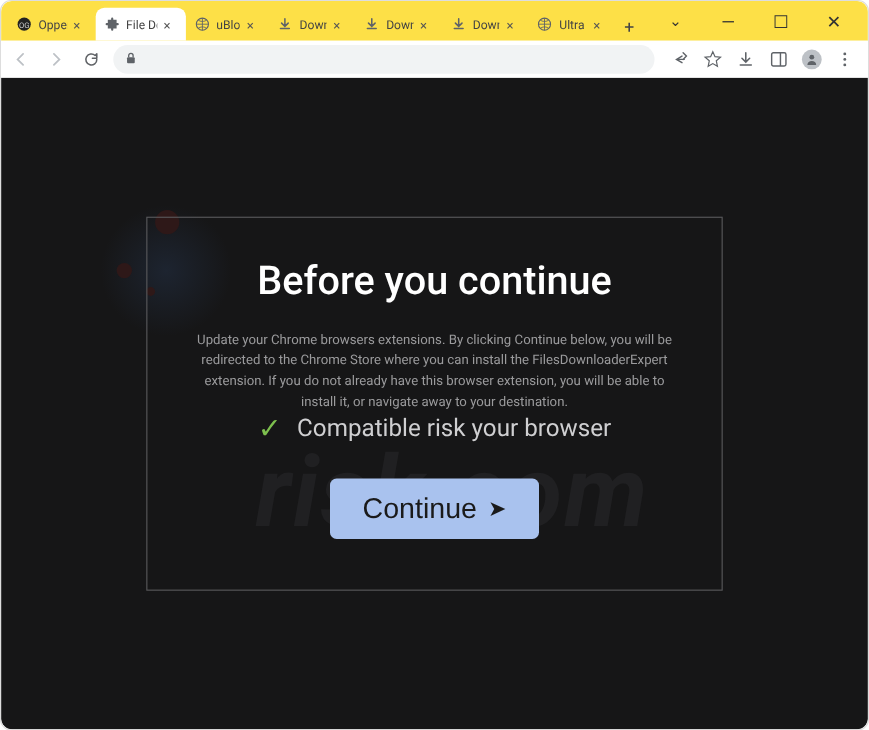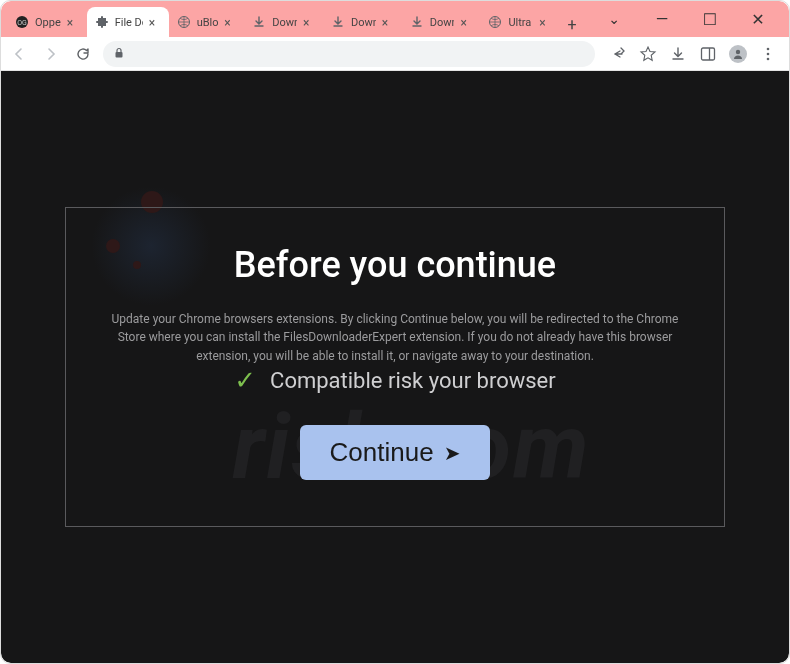--- a/index.html
+++ b/index.html
@@ -1,19 +1,19 @@
 <!DOCTYPE html>
 <html><head>
 <meta charset="utf-8">
 <style>
 * { margin: 0; padding: 0; box-sizing: border-box; }
 html, body { width: 790px; height: 664px; overflow: hidden; font-family: -apple-system, BlinkMacSystemFont, "Segoe UI", Roboto, Arial, sans-serif; background: #fff; }
 body { border-radius: 10px; border: 1px solid #ddd; }
 
-.titlebar { height: 36px; display: flex; align-items: center; background: #fca5a5; border-top-left-radius: 10px; border-top-right-radius: 10px; }
+.titlebar { height: 36px; display: flex; align-items: center; background: #fde047; border-top-left-radius: 10px; border-top-right-radius: 10px; }
 .tabs { display: flex; align-items: flex-end; height: 36px; padding-left: 6px; flex: 1; overflow: hidden; }
 .tab { height: 30px; display: flex; align-items: center; gap: 6px; padding: 0 8px; font-size: 11px; color: #444; border-top-left-radius: 8px; border-top-right-radius: 8px; max-width: 82px; min-width: 70px; cursor: pointer; }
 .tab.active { background: #fff; }
 .tab-favicon { width: 14px; height: 14px; display: inline-flex; align-items: center; justify-content: center; flex-shrink: 0; }
 .tab-favicon svg { width: 14px; height: 14px; }
 .tab-title { overflow: hidden; text-overflow: clip; white-space: nowrap; flex: 1; font-size: 11px; }
 .tab-close { width: 12px; height: 12px; font-size: 12px; color: #555; cursor: pointer; flex-shrink: 0; }
 .newtab { width: 26px; height: 26px; display: flex; align-items: center; justify-content: center; font-size: 16px; color: #444; cursor: pointer; margin-left: 2px; }
 .winctrl { display: flex; gap: 14px; padding: 0 14px; align-items: center; height: 100%; }
 .winctrl span { width: 34px; text-align: center; color: #333; cursor: pointer; }
@@ -31,21 +31,21 @@
 .avatar { width: 20px; height: 20px; border-radius: 50%; background: #bdc1c6; display: flex; align-items: center; justify-content: center; }
 
 .content { position: relative; width: 100%; height: calc(664px - 36px - 34px - 2px); background: #161617; display: flex; align-items: center; justify-content: center; border-bottom-left-radius: 10px; border-bottom-right-radius: 10px; }
 .watermark { position: absolute; font-size: 90px; font-weight: 700; color: #202022; letter-spacing: 2px; transform: translateY(80px); user-select: none; font-style: italic; margin-left: 33px; }
 .wm-circle { position: absolute; left: 90px; top: 115px; width: 120px; height: 120px; border-radius: 50%; background: radial-gradient(circle, #1d2430 0%, #161617 70%); }
 .wm-dot { position: absolute; border-radius: 50%; background: #2e1818; }
 .d1 { width: 22px; height: 22px; left: 140px; top: 120px; }
 .d2 { width: 14px; height: 14px; left: 105px; top: 168px; }
 .d3 { width: 8px; height: 8px; left: 132px; top: 190px; }
 
-.modal { position: relative; width: 660px; border: 1px solid #5a5a5d; padding: 36px 38px 46px 38px; text-align: center; z-index: 2; }
+.modal { position: relative; width: 524px; border: 1px solid #5a5a5d; padding: 36px 38px 46px 38px; text-align: center; z-index: 2; }
 .modal h1 { color: #fff; font-size: 36px; font-weight: 500; margin-bottom: 24px; }
 .modal p { color: #9b9b9d; font-size: 12px; line-height: 1.55; }
 .compat { display: flex; align-items: center; justify-content: center; gap: 14px; color: #cfcfd1; font-size: 22px; font-weight: 400; margin-bottom: 30px; }
 .check { color: #7dbf4e; font-size: 26px; }
 .cta { display: inline-flex; align-items: center; gap: 10px; background: #a9c2ee; color: #1a1a1a; font-size: 26px; padding: 12px 30px; border: none; border-radius: 6px; cursor: pointer; }
 .cta .arrow { font-size: 20px; }
 </style>
 </head>
 <body>
 

